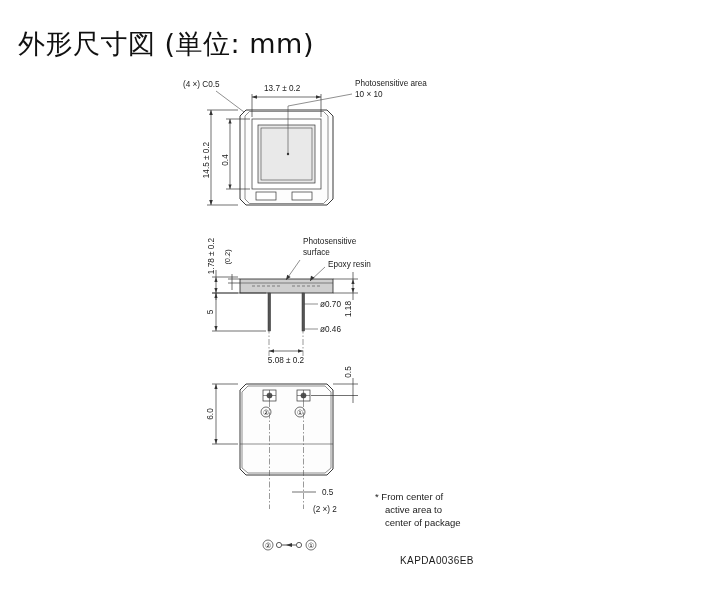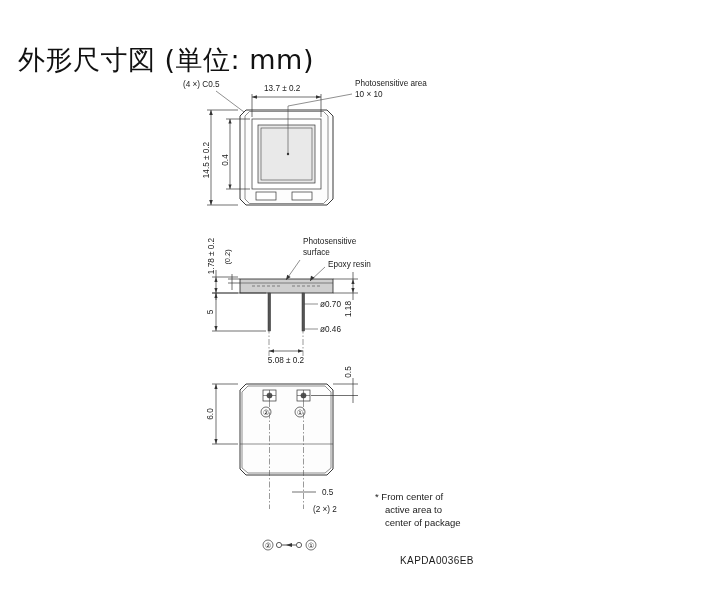--- a/index.html
+++ b/index.html
@@ -18,21 +18,20 @@
   #page-title {
     position: absolute;
     left: 18px;
     top: 28px;
     font-size: 27px;
     line-height: 32px;
     letter-spacing: 0.5px;
     color: #111111;
     font-family: "DejaVu Sans", sans-serif;
     white-space: nowrap;
-    margin-top: 16px;
   }
   .diagram-wrap {
     position: absolute;
     left: 0;
     top: 64px;
     width: 664px;
     height: 535px;
     text-align: center;
   }
   svg.drawing {

